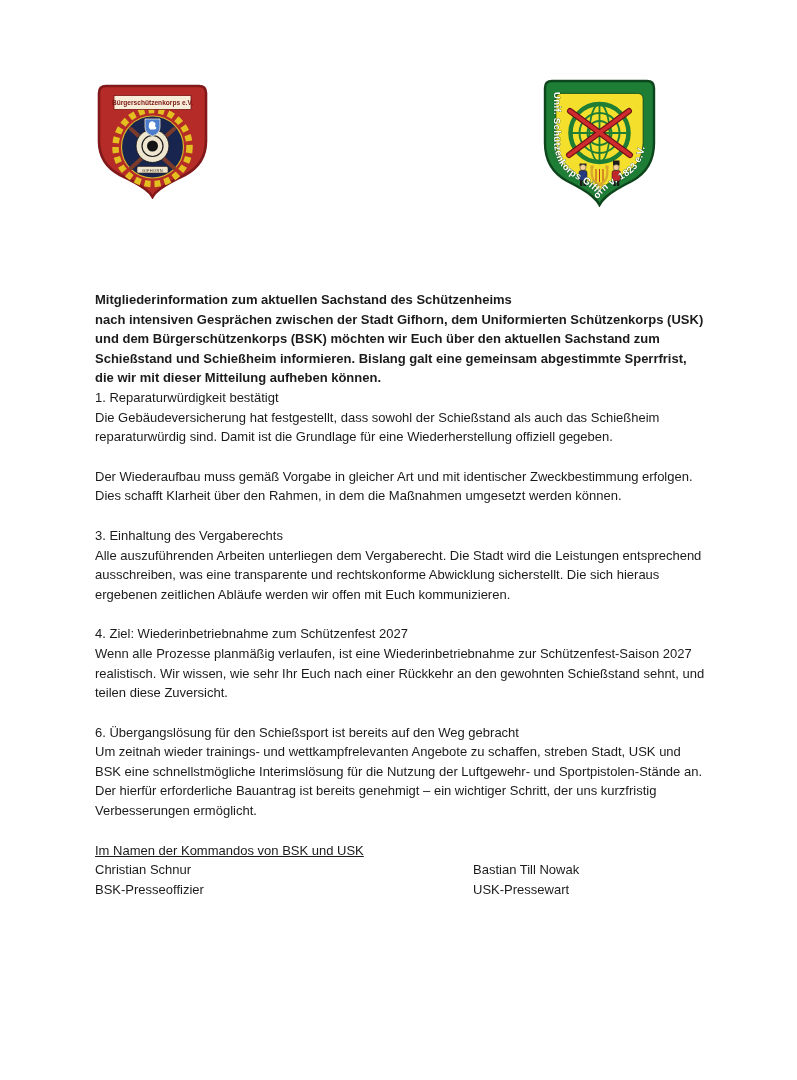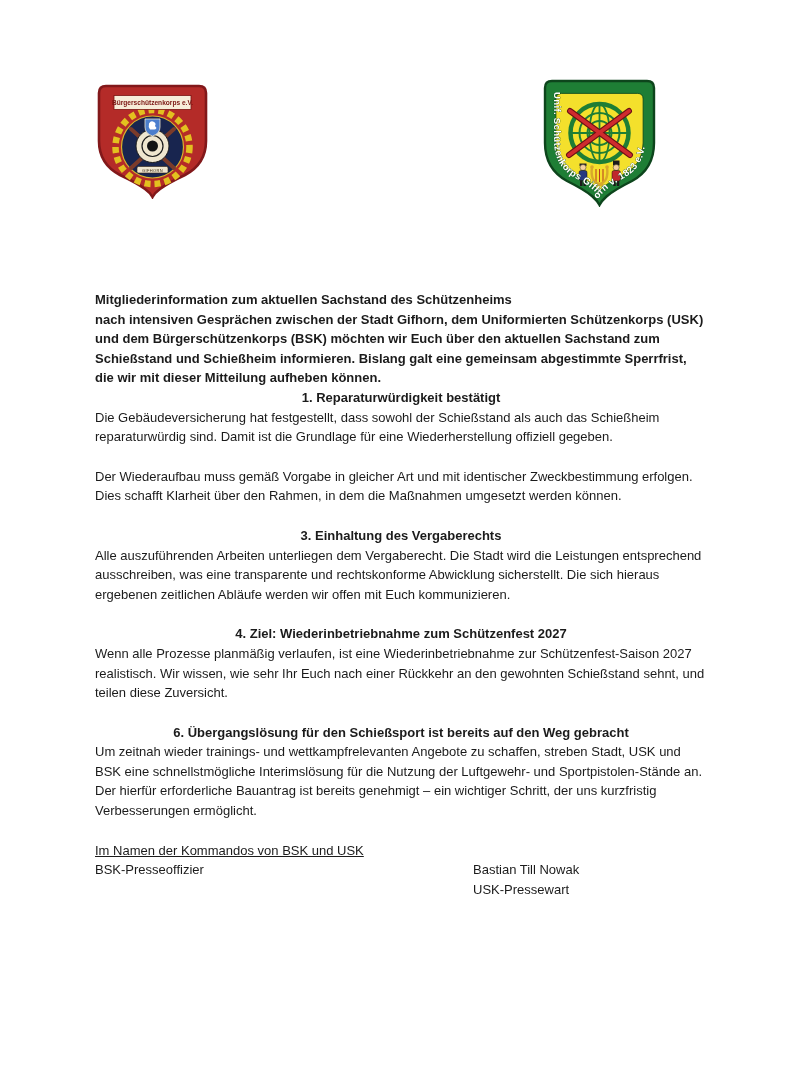--- a/index.html
+++ b/index.html
@@ -12,21 +12,21 @@
   .logo-usk { left:543px; top:79px; width:113px; height:128px; }
   .doc {
     position:absolute; left:95px; top:257px; width:612px;
     font-size:13px; line-height:19.6px;margin-top:33px;
   }
   .doc p { margin:0; }
   .title { font-weight:bold; margin:0 0 39px 0; }
   .salutation { margin:0 0 20px 0; }
   .intro { margin:0 0 20px 0;font-weight:bold; }
   .section { margin:0 0 20px 0; }
-  .section-heading { font-weight:bold;text-align:center; }
+  .section-heading { font-weight:normal; }
   .closing { margin:0 0 40px 0;text-decoration:underline; }
   .signatures { display:flex; }
   .sig-col { display:flex; flex-direction:column; }
   .sig-col.left { width:378px; }
 </style>
 </head>
 <body>
 
 <div class="page">
 
@@ -112,20 +112,21 @@
     </div>
     <div class="section">
       <p class="section-heading">6. Übergangslösung für den Schießsport ist bereits auf den Weg gebracht</p>
       <p class="section-body">Um zeitnah wieder trainings- und wettkampfrelevanten Angebote zu schaffen, streben Stadt, USK und BSK eine schnellstmögliche Interimslösung für die Nutzung der Luftgewehr- und Sportpistolen-Stände an. Der hierfür erforderliche Bauantrag ist bereits genehmigt – ein wichtiger Schritt, der uns kurzfristig Verbesserungen ermöglicht.</p>
     </div>
 
     <p class="closing">Im Namen der Kommandos von BSK und USK</p>
 
     <div class="signatures">
       <div class="sig-col left">
+        <span>Christian Schnur</span>
         <span>BSK-Presseoffizier</span>
       </div>
       <div class="sig-col">
         <span>Bastian Till Nowak</span>
         <span>USK-Pressewart</span>
       </div>
     </div>
   </div>
 
 </div>

